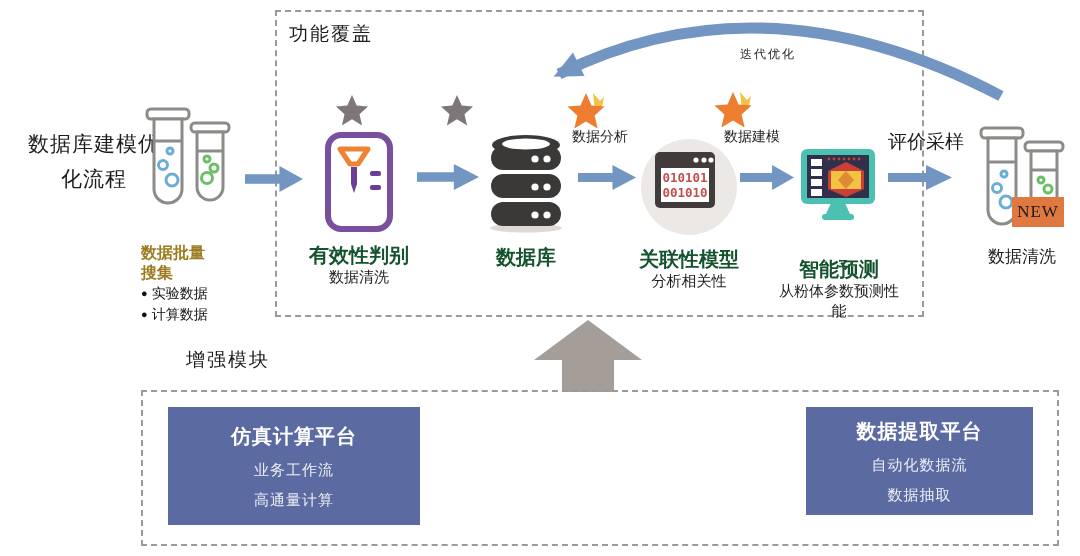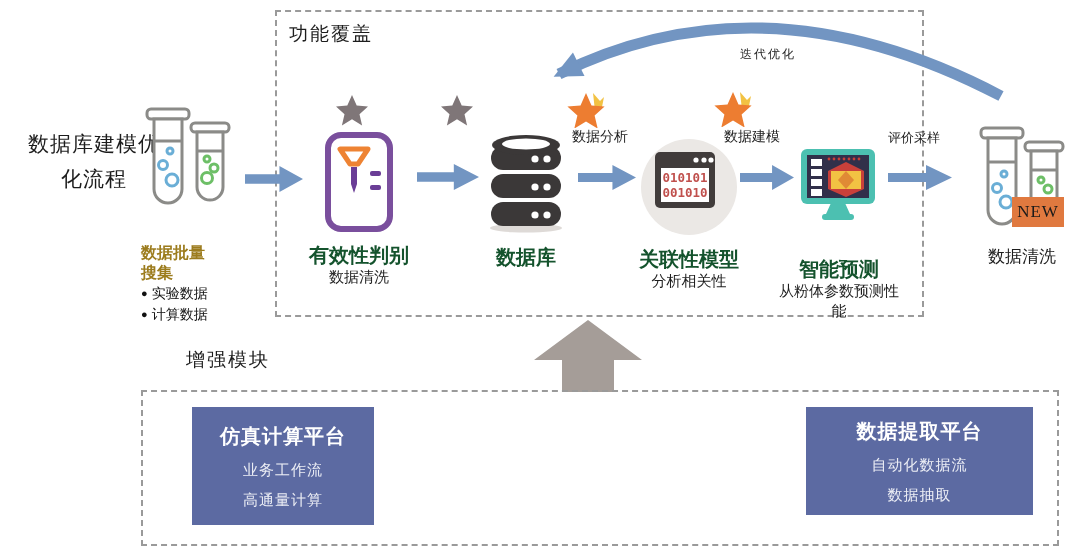--- a/index.html
+++ b/index.html
@@ -202,21 +202,21 @@
     <rect x="32" y="24" width="30" height="18" fill="#f2c243"></rect>
     <polygon points="47,24 55,33 47,42 39,33" fill="#e08a35"></polygon>
     <polygon points="32,56 46,56 51,67 27,67" fill="#4cc0b1"></polygon>
     <rect x="23" y="67" width="32" height="6" rx="3" fill="#4cc0b1"></rect>
   </svg>
   <div class="stage-label" style="left:776px;top:244px;width:126px;margin-top:12px;">
     <div class="stage-title">智能预测</div>
     <div class="stage-sub">从粉体参数预测性能</div>
   </div>
 
-  <div class="annotation" style="left:888px;top:129px;font-size:13px;">评价采样</div>
+  <div class="annotation" style="left:888px;top:129px;font-size:19px;">评价采样</div>
   <svg class="barrow" style="left:888px;top:164px;" width="64" height="27" viewBox="0 0 64 30" preserveAspectRatio="none">
     <polygon points="0,10 38,10 38,1 64,15 38,29 38,20 0,20"></polygon>
   </svg>
 
   <svg class="abs" style="left:977px;top:118px;" width="90" height="118" viewBox="0 0 90 118">
     <g fill="#ffffff" stroke="#8b8b88" stroke-width="3">
       <rect x="4" y="10" width="42" height="10" rx="4"></rect>
       <path d="M11,20 V92 a14,14 0 0 0 28,0 V20 Z"></path>
       <line x1="11" y1="44" x2="39" y2="44"></line>
       <rect x="48" y="24" width="38" height="9" rx="4"></rect>
@@ -238,21 +238,21 @@
     <div class="stage-sub" style="font-size:17px;">数据清洗</div>
   </div>
 
   <svg class="abs" style="left:528px;top:320px;" width="120" height="72" viewBox="0 0 120 72">
     <polygon points="60,0 114,40 86,40 86,72 34,72 34,40 6,40" fill="#a59d98"></polygon>
   </svg>
 
   <div class="box-label serif" style="left:186px;top:347px;">增强模块</div>
   <div class="dashed-box" style="left:141px;top:390px;width:914px;height:152px;"></div>
 
-  <div class="platform" style="left:168px;top:407px;width:182px;height:118px;margin-left:24px;">
+  <div class="platform" style="left:168px;top:407px;width:252px;height:118px;">
     <div class="p-title">仿真计算平台</div>
     <div class="p-item">业务工作流</div>
     <div class="p-item">高通量计算</div>
   </div>
   <div class="platform" style="left:806px;top:407px;width:227px;height:108px;">
     <div class="p-title">数据提取平台</div>
     <div class="p-item">自动化数据流</div>
     <div class="p-item">数据抽取</div>
   </div>
 

